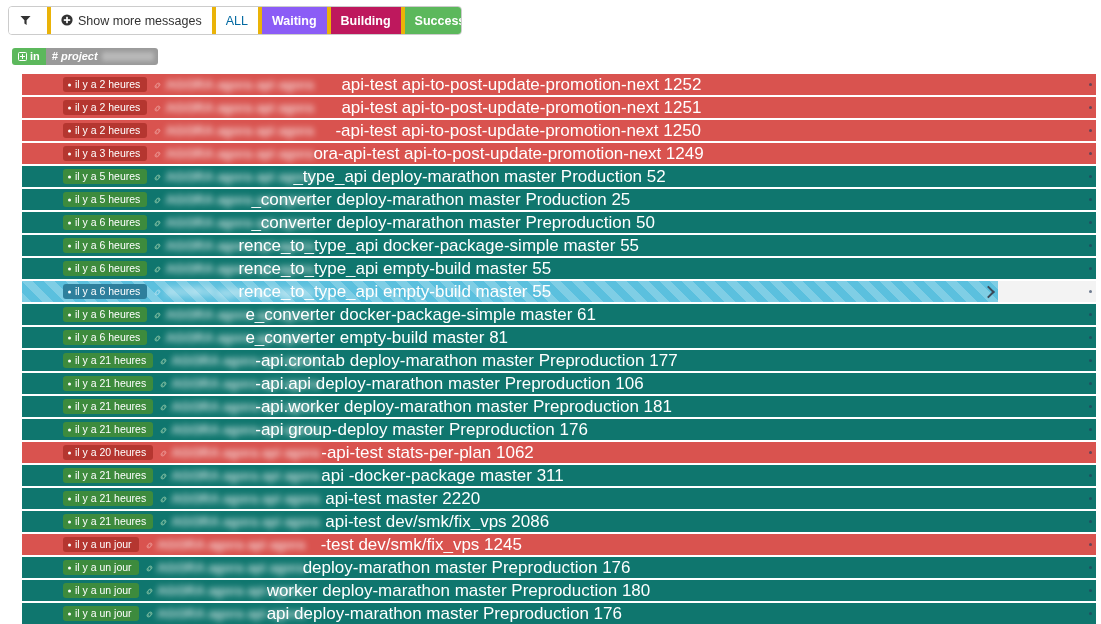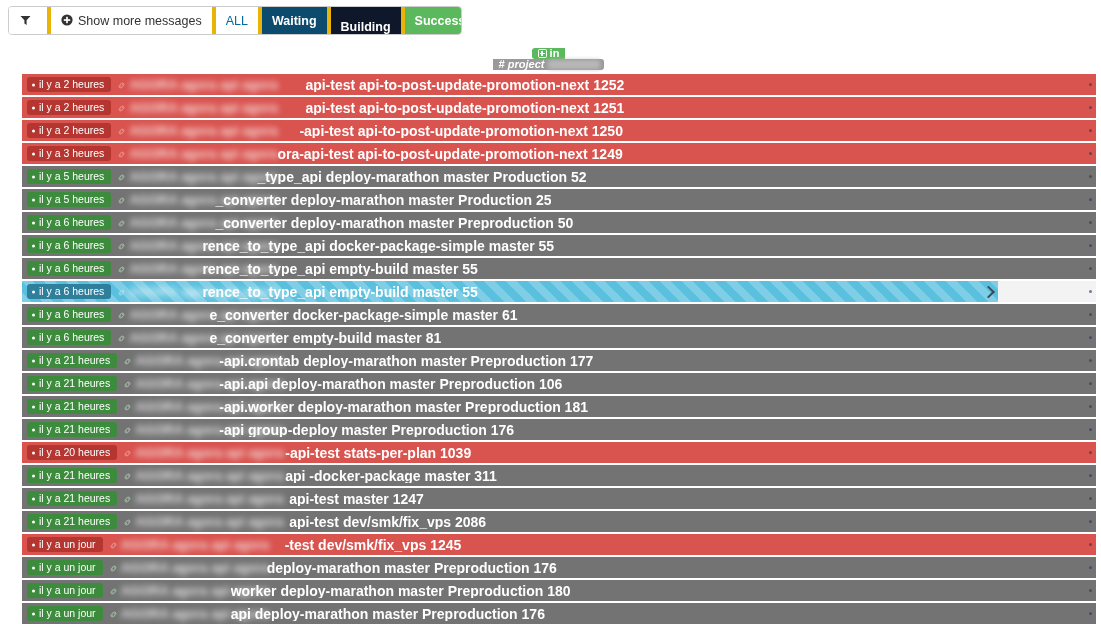--- a/index.html
+++ b/index.html
@@ -45,32 +45,31 @@
     margin-right: 5px;
     line-height: 1;
     font-size: 12px;
   }
   .funnel {
     width: 11px; height: 11px;
     display: block;
   }
   .tb-seg { color: #ffffff; font-weight: bold; }
   .seg-all { color: #0369a1; font-weight: normal; }
-  .seg-waiting  { background: #0c4a6e; }
-  .seg-building { background: #0f172a; align-items: flex-end; }
+  .seg-waiting  { background: #8b5cf6; }
+  .seg-building { background: #be185d; }
   .seg-success  { background: #5cb85c; }
   .seg-failed   { background: #d9534f; }
 
   
   .badge-bar {
     display: flex;
     align-items: center;
     margin: 13px 16px 0 12px;
     height: 17px;
-    flex-direction: column;
   }
   .pill {
     display: flex;
     align-items: center;
     height: 17px;
     font-size: 11px;
     font-weight: bold;
     color: #ffffff;
     padding: 0 6px;
     white-space: nowrap;
@@ -120,23 +119,24 @@
     gap: 2px;
   }
   .row {
     position: relative;
     height: 21px;
     width: 1074px;
     display: flex;
     align-items: center;
     overflow: hidden;
     cursor: pointer;
+    padding-left: 36px;
   }
   .row.failed  { background: #d9534f; }
-  .row.success { background: #737373; }
+  .row.success { background: #0f766e; }
   .row.building { background: #f3f3f3; }
 
   
   .progress-fill {
     position: absolute;
     left: 0; top: 0; bottom: 0;
     background-color: #5bc0de;
     background-image: linear-gradient(
       45deg,
       rgba(255,255,255,.22) 25%, transparent 25%,
@@ -207,22 +207,22 @@
     font-size: 13px;
     font-weight: bold;
     color: rgba(255,255,255,.80);
     filter: blur(3.1px);
     white-space: nowrap;
     line-height: 1;
     user-select: none;
   }
   .build-label {
     flex: 0 1 auto;
-    font-size: 14px;
-    font-weight: bold;
+    font-size: 17px;
+    font-weight: normal;
     color: #ffffff;
     white-space: nowrap;
     line-height: 1;
     overflow: hidden;
     text-overflow: ellipsis;
     margin-left: -2px;
   }
   .row.building .build-label { color: #ffffff; }
 
   .row-actions {
@@ -567,21 +567,21 @@
       <div class="row-inner">
         <span class="time-badge">
           <span class="dot"></span>
           <span>il y a 20 heures</span>
         </span>
         <span class="chain-icon"><svg width="9" height="9" viewBox="0 0 12 12" aria-hidden="true">
             <path d="M4.4 7.6 A2 2 0 0 1 4.4 4.8 L6 3.2 A2 2 0 0 1 8.8 6" fill="none" stroke="currentColor" stroke-width="1.5" stroke-linecap="round"></path>
             <path d="M7.6 4.4 A2 2 0 0 1 7.6 7.2 L6 8.8 A2 2 0 0 1 3.2 6" fill="none" stroke="currentColor" stroke-width="1.5" stroke-linecap="round"></path>
           </svg></span>
         <span class="blur-text" style="width:152px">AGORA agora api agora</span>
-        <span class="build-label">-api-test stats-per-plan 1039</span>
+        <span class="build-label">-api-test stats-per-plan 1062</span>
       </div>
       <span class="row-actions">
         <span class="mini-dot"></span>
       </span>
     </div>
     <div class="row success">
       <div class="row-inner">
         <span class="time-badge">
           <span class="dot"></span>
           <span>il y a 21 heures</span>
@@ -601,21 +601,21 @@
       <div class="row-inner">
         <span class="time-badge">
           <span class="dot"></span>
           <span>il y a 21 heures</span>
         </span>
         <span class="chain-icon"><svg width="9" height="9" viewBox="0 0 12 12" aria-hidden="true">
             <path d="M4.4 7.6 A2 2 0 0 1 4.4 4.8 L6 3.2 A2 2 0 0 1 8.8 6" fill="none" stroke="currentColor" stroke-width="1.5" stroke-linecap="round"></path>
             <path d="M7.6 4.4 A2 2 0 0 1 7.6 7.2 L6 8.8 A2 2 0 0 1 3.2 6" fill="none" stroke="currentColor" stroke-width="1.5" stroke-linecap="round"></path>
           </svg></span>
         <span class="blur-text" style="width:156px">AGORA agora api agora</span>
-        <span class="build-label">api-test master 1247</span>
+        <span class="build-label">api-test master 2220</span>
       </div>
       <span class="row-actions">
         <span class="mini-dot"></span>
       </span>
     </div>
     <div class="row success">
       <div class="row-inner">
         <span class="time-badge">
           <span class="dot"></span>
           <span>il y a 21 heures</span>

